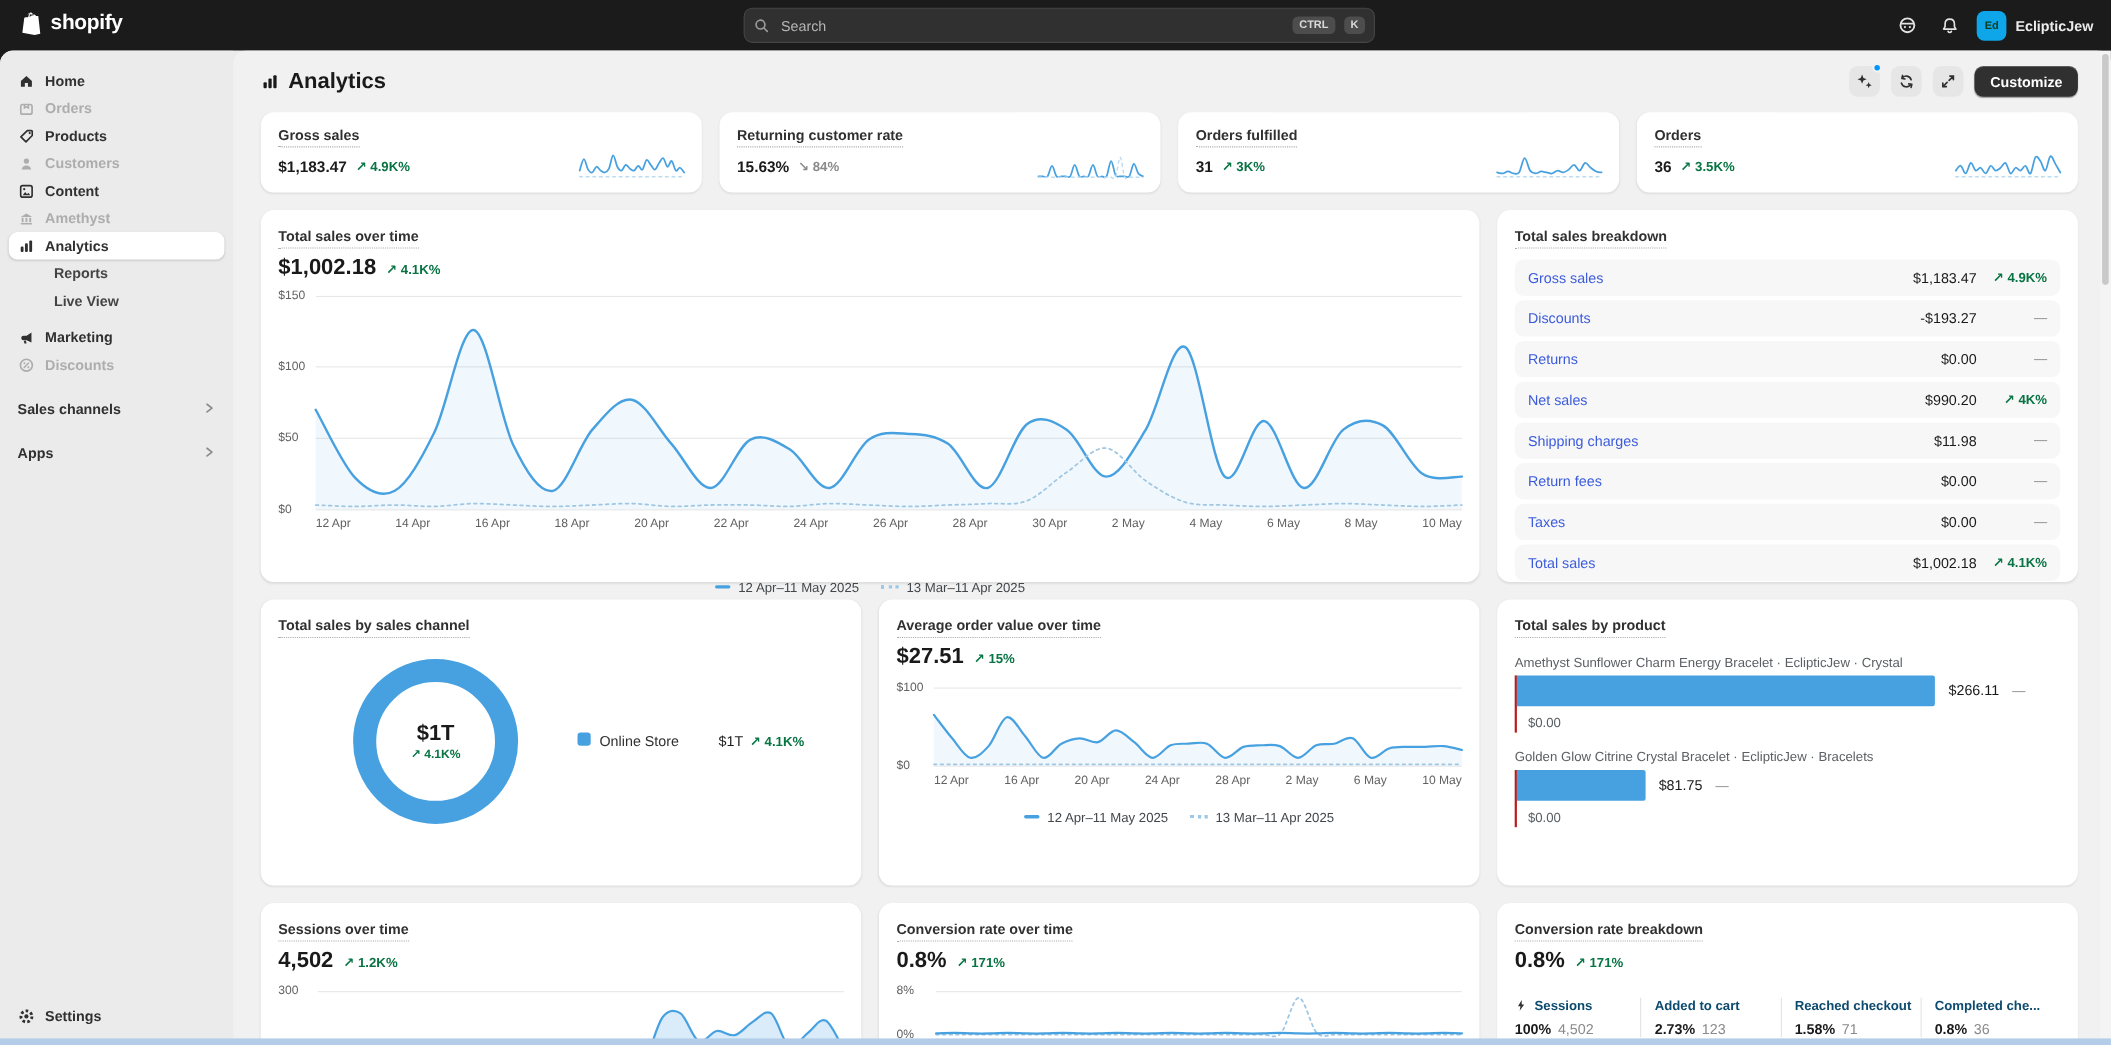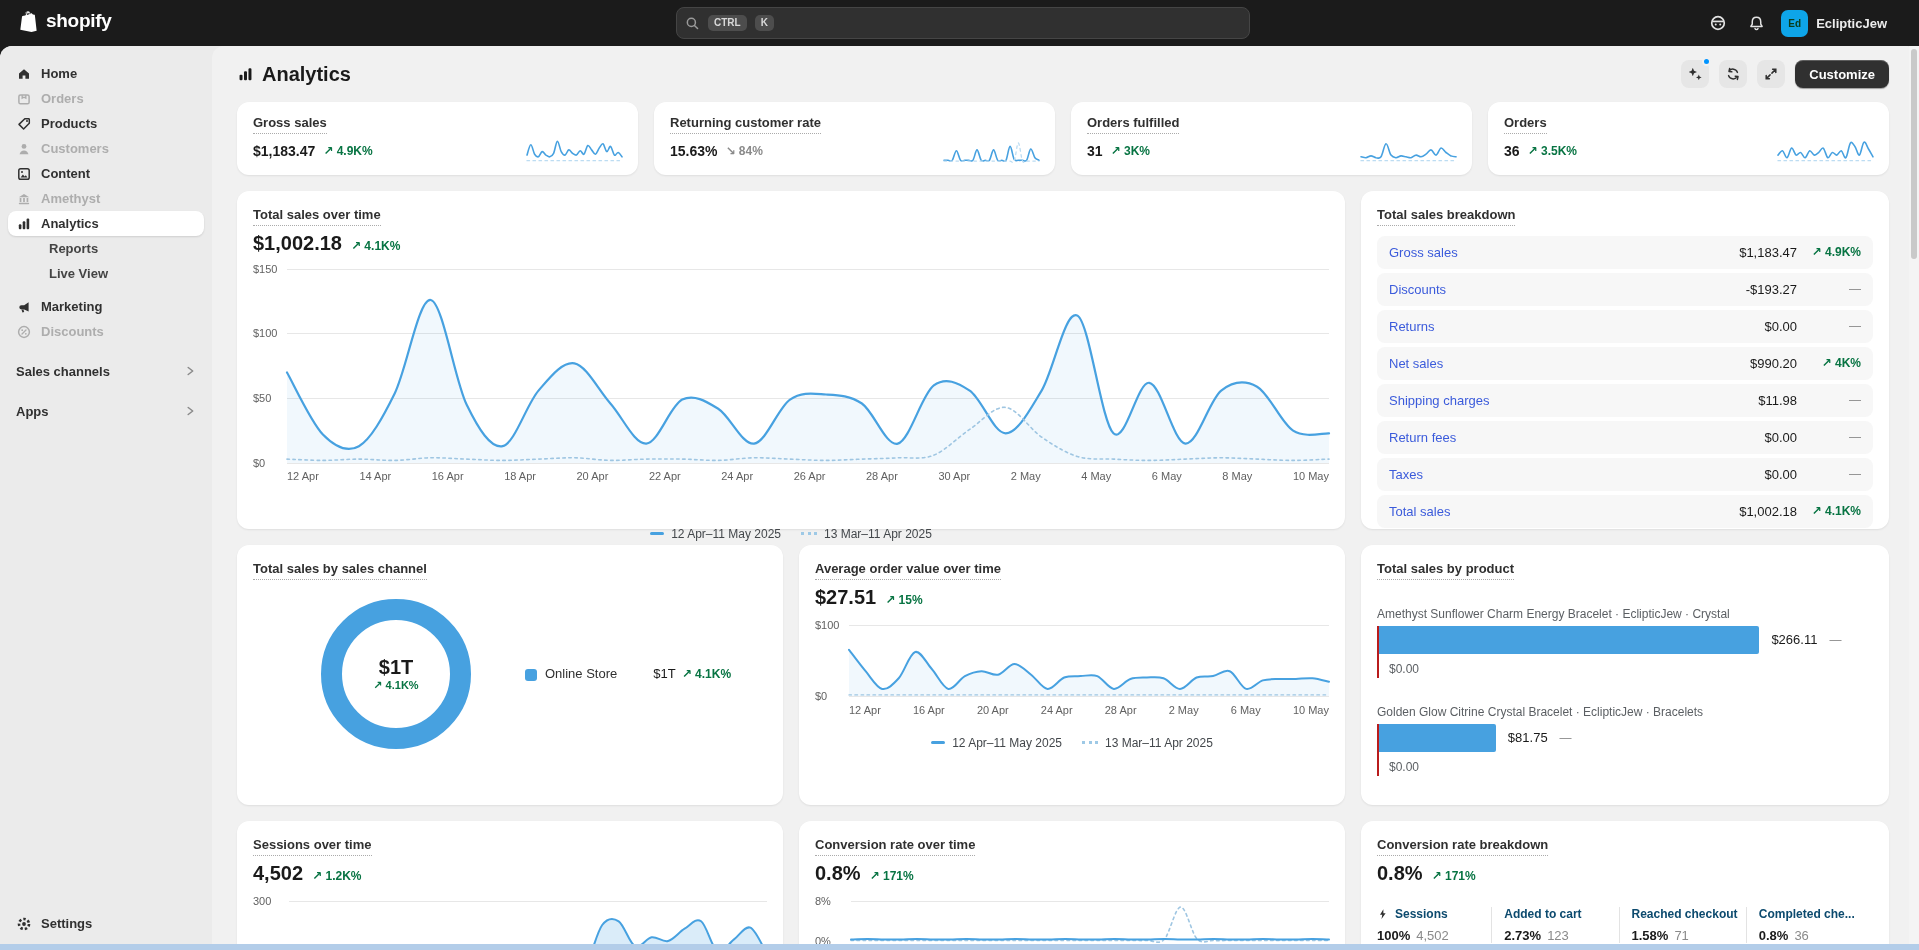--- a/index.html
+++ b/index.html
@@ -1,19 +1,19 @@
 <!DOCTYPE html>
 <html><head>
 <meta charset="utf-8">
 <style>
   *{box-sizing:border-box}
   html,body{margin:0;padding:0;width:1919px;height:950px;overflow:hidden;
     font-family:"Liberation Sans","DejaVu Sans",sans-serif;background:#1b1b1b}
   
-  .topbar{position:absolute;top:0;left:0;right:16px;height:46px;background:#1b1b1b}
+  .topbar{position:absolute;top:0;left:0;right:0;height:46px;background:#1b1b1b}
   .logo{position:absolute;left:16px;top:9px;display:flex;align-items:center;gap:6px;color:#fff;
     font-size:19px;font-weight:700;letter-spacing:-.3px;cursor:pointer}
   .search{position:absolute;left:676px;top:7px;width:574px;height:32px;background:#303030;
     border:1px solid #454545;border-radius:8px;display:flex;align-items:center;padding:0 8px;gap:8px}
   .search input{flex:1;background:none;border:none;outline:none;color:#e3e3e3;font-size:13px;font-family:inherit}
   .search input::placeholder{color:#b5b5b5}
   .key{background:#4d4d4d;color:#d9d9d9;font-size:10px;font-weight:700;border-radius:5px;padding:3px 6px;line-height:1}
   .top-right{position:absolute;right:10px;top:0;height:46px;display:flex;align-items:center;gap:6px}
   .tb-btn{width:32px;height:32px;border:none;background:transparent;border-radius:8px;display:flex;
     align-items:center;justify-content:center;cursor:pointer}
@@ -89,32 +89,32 @@
   .bd-row{display:flex;align-items:center;height:33px;margin-bottom:4px;background:#f7f7f7;
     border-radius:8px;padding:0 12px}
   .bd-label{flex:1;color:#3b5bdb;font-size:13px;text-decoration:none;cursor:pointer}
   .bd-val{font-size:13px;color:#1a1a1a}
   .bd-delta{width:64px;text-align:right;font-size:12px}
   
   .donut-wrap{display:flex;align-items:center;margin-top:14px;height:160px}
   .donut{width:150px;height:150px;margin-left:68px;border-radius:50%;border:21px solid #47a1e0;
     display:flex;flex-direction:column;align-items:center;justify-content:center}
   .donut-center-value{font-size:20px;font-weight:700;color:#1a1a1a}
-  .donut-legend{display:flex;align-items:flex-end;margin-left:54px;font-size:13px;color:#303030}
+  .donut-legend{display:flex;align-items:flex-start;margin-left:54px;font-size:13px;color:#303030}
   .dl-swatch{width:12px;height:12px;border-radius:3px;background:#47a1e0;margin-right:8px}
   .dl-val{margin-left:36px;display:flex;gap:6px;align-items:center}
   
   .plot2{position:relative;margin-top:16px;height:71px}
   .plot2 .gl{position:absolute;left:34px;right:0;top:0;border-top:1px solid #e7e7e7}
   .plot2 svg{position:absolute;left:34px;top:0;width:calc(100% - 34px);height:71px;display:block;overflow:visible}
   .x-labels2{position:absolute;left:34px;right:0;top:79px;display:flex;justify-content:space-between;
     font-size:11px;color:#616161}
   .legend2{margin-top:40px}
   
-  .prod{margin-top:27px}
+  .prod{margin-top:15px}
   .prod-name{font-size:12px;color:#5b5f63}
   .prod-body{border-left:2px solid #b91c1c;margin-top:5px}
   .prod-row{display:flex;align-items:center;gap:12px}
   .prod-bar{height:28px;background:#47a1e0;border-radius:0 2px 2px 0}
   .prod-val{font-size:13px;color:#1a1a1a}
   .prod-cmp{font-size:12px;color:#5b5f63;padding:8px 0 2px 10px}
   
   .mini-plot{position:relative;margin-top:16px}
   .mini-plot .gridrow .gl{left:36px}
   .mini-plot svg{position:absolute;left:36px;top:0;width:calc(100% - 36px);display:block;overflow:visible}
@@ -142,20 +142,21 @@
     <svg width="24" height="24" viewBox="0 0 20 20">
       <path fill="#fff" d="M15.7 4.9c0-.1-.2-.2-.3-.2l-1.3-.1-1-1c-.1-.1-.3-.2-.4-.1l-.6.2C11.7 2.6 10.9 1.9 10 1.9c-1.8 0-2.8 2.3-3.1 3.5l-1.3.4c-.5.2-.5.2-.6.7L3.6 17.3l9.3 1.8 4.3-1L15.7 4.9zM12.1 4.1l-.8.3c0-.6-.1-1.2-.4-1.7.6.2 1 .8 1.2 1.4zM10.7 4.5l-1.8.6c.3-1 .8-2 1.5-2 .2.4.3.9.3 1.4zM9.9 2.5C9 2.8 8.3 4 8 5.3l-1.2.4c.3-1.3 1.2-3.1 3.1-3.2z"></path>
     </svg>
     <span>shopify</span>
   </div>
   <div class="search">
     <svg width="15" height="15" viewBox="0 0 16 16">
       <circle cx="6.8" cy="6.8" r="4.3" fill="none" stroke="#9a9a9a" stroke-width="1.6"></circle>
       <path d="M10.1 10.1l3.3 3.3" stroke="#9a9a9a" stroke-width="1.6" stroke-linecap="round"></path>
     </svg>
+    <input placeholder="Search" style="">
     <span class="key">CTRL</span>
     <span class="key">K</span>
   </div>
   <div class="top-right">
     <button class="tb-btn">
       <svg width="18" height="18" viewBox="0 0 16 16">
         <circle cx="8" cy="8" r="5.6" fill="none" stroke="#e3e3e3" stroke-width="1.5"></circle>
         <path d="M2.9 6.6h10.2" stroke="#e3e3e3" stroke-width="1.5"></path>
         <circle cx="6" cy="9.4" r=".9" fill="#e3e3e3"></circle>
           <circle cx="10" cy="9.4" r=".9" fill="#e3e3e3"></circle>

